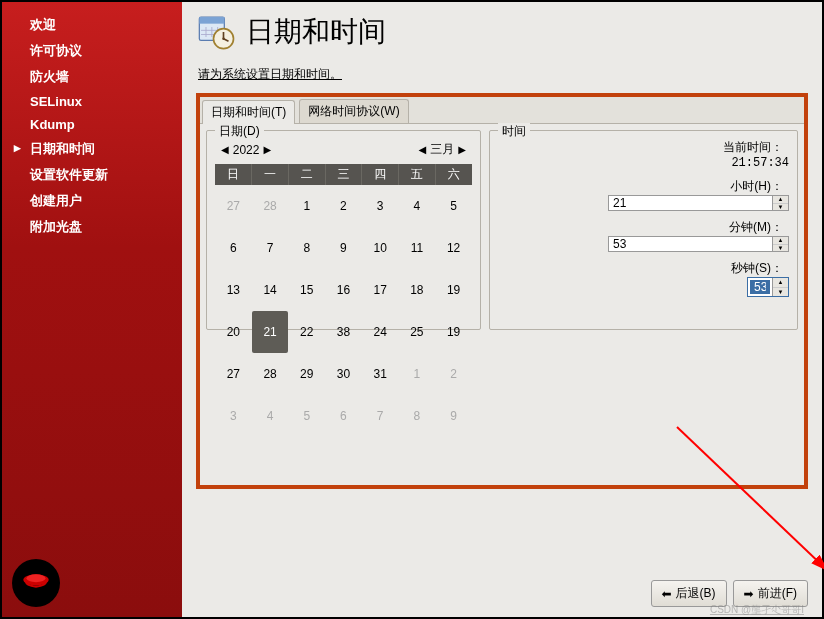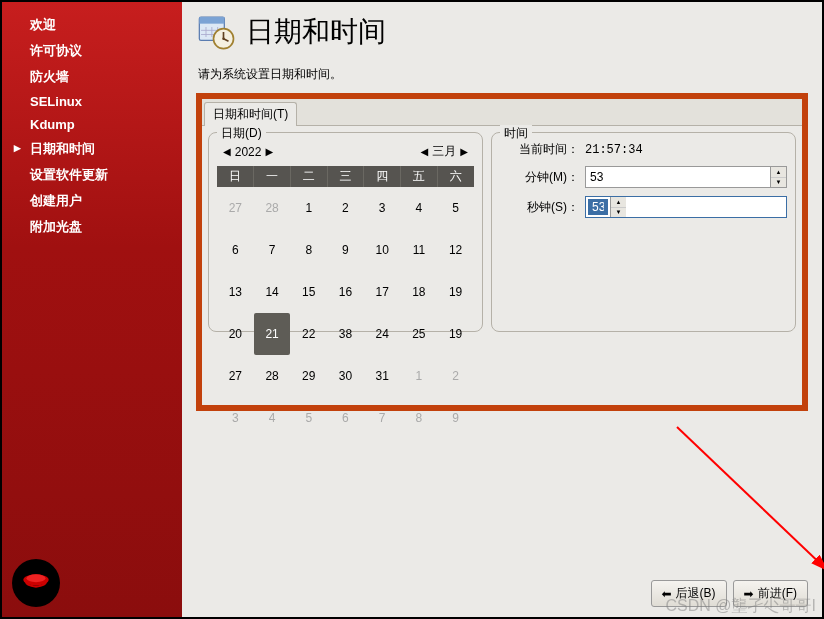--- a/index.html
+++ b/index.html
@@ -7,54 +7,54 @@
 .window { display: flex; width: 820px; height: 615px; margin: 2px; background: #ebeae7; }
 .sidebar { width: 180px; background: linear-gradient(to bottom, #c71e1e 0%, #a01010 40%, #8b0d0d 100%); color: #fff; padding-top: 10px; position: relative; }
 .sidebar-item { padding: 4px 2px 4px 28px; font-size: 13px; font-weight: bold; cursor: pointer; position: relative; }
 .sidebar-item.active::before { content: "▸"; position: absolute; left: 12px; }
 .sidebar-logo { position: absolute; bottom: 10px; left: 10px; width: 48px; height: 48px; background: #000; border-radius: 50%; display: flex; align-items: center; justify-content: center; }
 .sidebar-logo svg { width: 38px; height: 38px; }
 .main { flex: 1; padding: 10px 14px; position: relative; display: flex; flex-direction: column; }
 .header { display: flex; align-items: center; gap: 10px; margin-bottom: 8px; }
 .header-icon { width: 40px; height: 40px; }
 .header-title { font-size: 28px; font-weight: normal; }
-.subtitle { margin: 6px 0 10px 2px; font-size: 12px; }
-.tabs-wrap { border: 6px solid #c2410c; flex: 0 0 auto; height: 318px; }
+.subtitle { margin: 6px 0 10px 2px; font-size: 12px; text-decoration: underline; }
+.tabs-wrap { border: 4px solid #c2410c; flex: 0 0 auto; height: 396px; }
 .tab-strip { display: flex; background: #e3e1db; border-bottom: 1px solid #b5b1a8; }
 .tab { padding: 3px 8px; border: 1px solid #b5b1a8; border-bottom: none; background: #ebeae7; margin-right: 2px; margin-top: 2px; margin-left: 2px; font-size: 12px; cursor: pointer; border-radius: 3px 3px 0 0; }
 .tab.active { background: #ebeae7; position: relative; top: 1px; }
 .tab.inactive { background: #ddd9d0; }
 .tab-content { padding: 6px; display: flex; gap: 8px; }
-.groupbox { border: 1px solid #b5b1a8; border-radius: 8px; padding: 8px; position: relative; }
+.groupbox { border: 1px solid #b5b1a8; border-radius: 2px; padding: 8px; position: relative; }
 .groupbox-title { position: absolute; top: -8px; left: 8px; background: #ebeae7; padding: 0 4px; font-size: 12px; }
 .gb-date { width: 275px; height: 200px; }
 .gb-time { flex: 1; height: 200px; padding-left: 8px; }
 .cal-nav { display: flex; justify-content: space-between; align-items: center; padding: 2px 4px; font-size: 12px; }
 .cal-nav-group { display: flex; align-items: center; gap: 2px; }
 .nav-arrow { cursor: pointer; font-size: 10px; padding: 0 2px; }
 .calendar { width: 100%; border-collapse: collapse; margin-top: 4px; }
 .calendar th { background: #565450; color: #fff; font-weight: normal; padding: 2px 0; text-align: center; font-size: 12px; border-right: 1px solid #6a6862; }
 .calendar th:last-child { border-right: none; }
 .calendar td { text-align: center; padding: 14px 0; font-size: 12px; cursor: pointer; width: 14.28%; }
 .calendar td.other { color: #aaa; }
 .calendar td.selected { background: #5e5c56; color: #fff; border-radius: 2px; }
-.time-row { display: flex; align-items: center; margin-bottom: 8px; }
+.time-row { display: flex; align-items: flex-end; margin-bottom: 8px; flex-direction: column; }
 .time-label { width: 85px; text-align: right; padding-right: 6px; font-size: 12px; }
 .time-value { font-size: 12px; font-family: Liberation Mono, monospace; }
 .spinner { display: flex; border: 1px solid #999; background: #fff; height: 22px; flex: 1; }
 .spinner.focus { border: 1px solid #3b6ea5; }
 .spinner input { border: none; flex: 1; padding: 0 4px; font-size: 12px; outline: none; }
 .spinner input.selected { background: #3b6ea5; color: #fff; margin: 2px; width: 20px; flex: none; }
 .spinner-btns { display: flex; flex-direction: column; border-left: 1px solid #999; width: 16px; }
 .spinner-btn { flex: 1; display: flex; align-items: center; justify-content: center; font-size: 6px; background: #e8e6e0; cursor: pointer; border-bottom: 1px solid #ccc; }
 .spinner-btn:last-child { border-bottom: none; }
 .footer { display: flex; justify-content: flex-end; gap: 6px; margin-top: auto; padding-top: 12px; }
 .btn { display: flex; align-items: center; gap: 4px; padding: 4px 10px; border: 1px solid #999; border-radius: 3px; background: linear-gradient(#f5f3ef, #e0ddd5); cursor: pointer; font-size: 12px; }
 .btn-icon { font-size: 12px; }
-.watermark { position: absolute; bottom: 2px; right: 8px; color: rgba(128,128,128,0.5); font-size: 16px; pointer-events: none; }
+.watermark { position: absolute; bottom: 2px; right: 20px; color: rgba(128,128,128,0.5); font-size: 10px; pointer-events: none; text-decoration: underline; }
 .arrow-annotation { position: absolute; pointer-events: none; }
 </style>
 </head>
 <body>
 
 <div class="window">
   <div class="sidebar">
     <div id="sidebar-items">
         <div class="sidebar-item">欢迎</div>
         <div class="sidebar-item">许可协议</div>
@@ -91,20 +91,21 @@
         <line x1="33" y1="32" x2="39" y2="35" stroke="#604020" stroke-width="2"></line>
         <circle cx="33" cy="32" r="1.5" fill="#604020"></circle>
       </svg>
       <h1 class="header-title">日期和时间</h1>
     </div>
     <div class="subtitle">请为系统设置日期和时间。</div>
 
     <div class="tabs-wrap">
       <div class="tab-strip">
         <div class="tab active">日期和时间(T)</div>
+        <div class="tab inactive">网络时间协议(W)</div>
       </div>
       <div class="tab-content">
 
         <div class="groupbox gb-date">
           <div class="groupbox-title">日期(D)</div>
           <div class="cal-nav">
             <div class="cal-nav-group">
               <span class="nav-arrow">◀</span>
               <span>2022</span>
               <span class="nav-arrow">▶</span>
@@ -186,20 +187,30 @@
           </table>
         </div>
 
         <div class="groupbox gb-time">
           <div class="groupbox-title">时间</div>
           <div class="time-row">
             <div class="time-label">当前时间：</div>
             <div class="time-value">21:57:34</div>
           </div>
           <div class="time-row">
+            <div class="time-label">小时(H)：</div>
+            <div class="spinner">
+              <input value="21" style="">
+              <div class="spinner-btns">
+                  <div class="spinner-btn">▲</div>
+                  <div class="spinner-btn">▼</div>
+                </div>
+            </div>
+          </div>
+          <div class="time-row">
             <div class="time-label">分钟(M)：</div>
             <div class="spinner">
               <input value="53" style="">
               <div class="spinner-btns">
                   <div class="spinner-btn">▲</div>
                   <div class="spinner-btn">▼</div>
                 </div>
             </div>
           </div>
           <div class="time-row">

